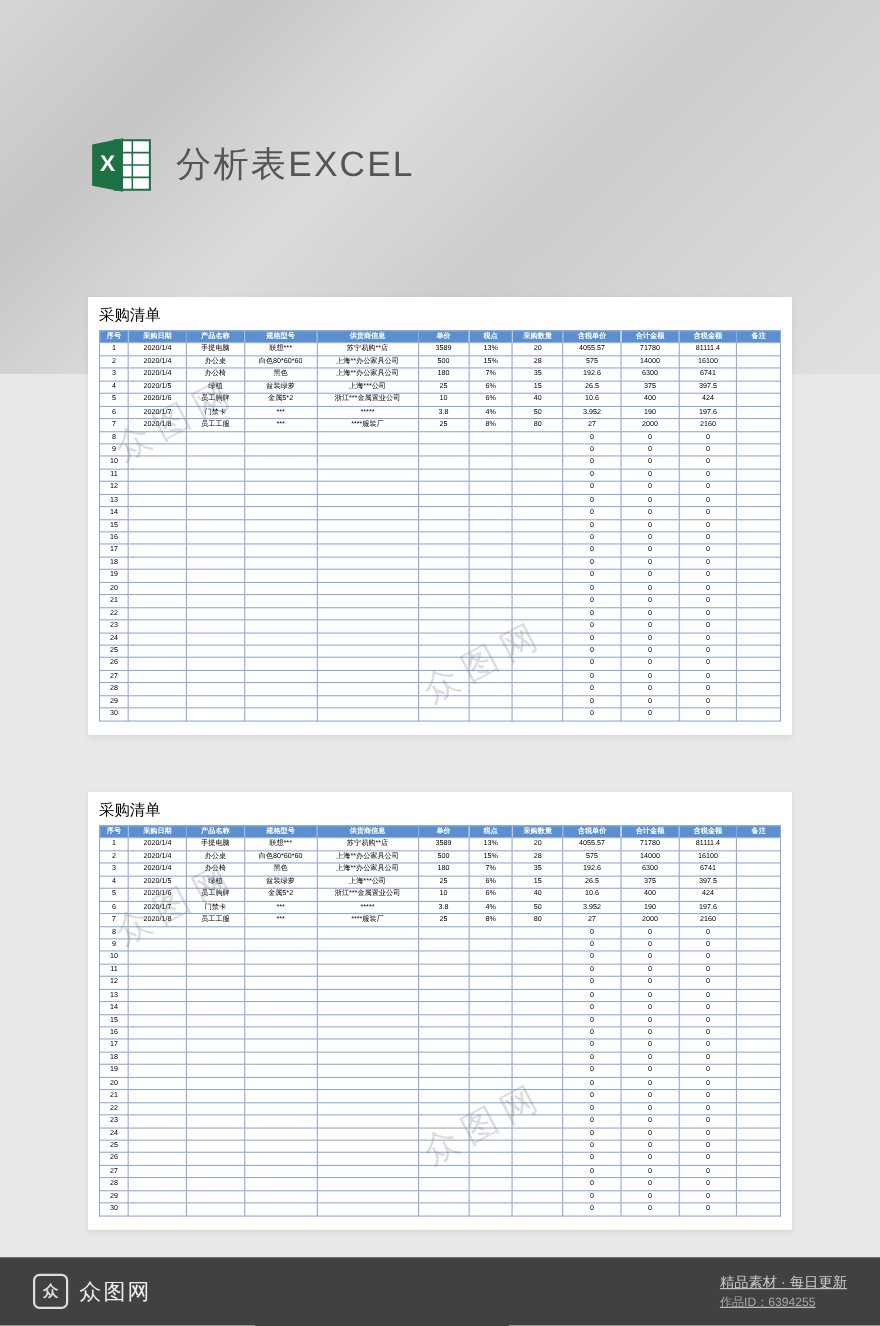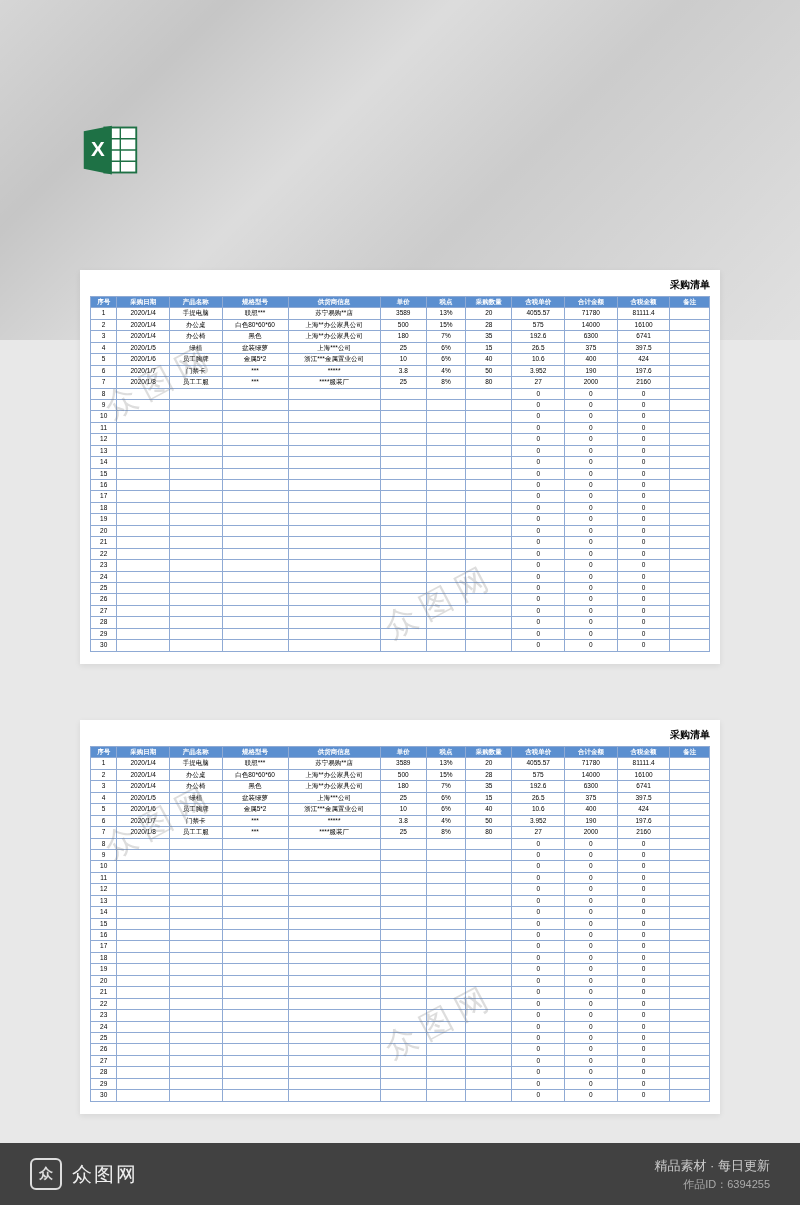--- a/index.html
+++ b/index.html
@@ -42,23 +42,23 @@
     left: 80px;
     width: 640px;
     background: #fff;
     padding: 8px 10px 12px;
     z-index: 1;
     box-shadow: 0 2px 6px rgba(0,0,0,0.08);
   }
   .sheet1 { top: 270px; }
   .sheet2 { top: 720px; }
   .sheet-title {
-    text-align: right;
-    font-size: 10px;
-    font-weight: bold;
+    text-align: left;
+    font-size: 14px;
+    font-weight: normal;
     margin-bottom: 4px;
     color: #000;
   }
   table {
     border-collapse: collapse;
     width: 100%;
     table-layout: fixed;
   }
   th, td {
     border: 0.5px solid #8faad4;
@@ -129,44 +129,45 @@
     justify-content: center;
     font-size: 14px;
     font-weight: bold;
     color: #ddd;
   }
   .footer-brand {
     font-size: 20px;
     letter-spacing: 2px;
   }
   .footer-right {
-    text-align: right;
     font-size: 13px;
     line-height: 1.5;
     color: #ccc;
+    text-decoration: underline;
   }
   .footer-sub { font-size: 11px; color: #aaa; }
 </style>
 </head>
 <body>
 
 <div class="bg-shadow"></div>
 
 <div class="header">
   <div class="excel-icon">
     <svg viewBox="0 0 64 64" width="60" height="60">
       <rect x="26" y="8" width="34" height="48" fill="#fff" stroke="#1e7145" stroke-width="2"></rect>
       <line x1="26" y1="20" x2="60" y2="20" stroke="#1e7145" stroke-width="1.5"></line>
       <line x1="26" y1="32" x2="60" y2="32" stroke="#1e7145" stroke-width="1.5"></line>
       <line x1="26" y1="44" x2="60" y2="44" stroke="#1e7145" stroke-width="1.5"></line>
       <line x1="43" y1="8" x2="43" y2="56" stroke="#1e7145" stroke-width="1.5"></line>
       <polygon points="4,12 34,6 34,58 4,52" fill="#1e7145"></polygon>
       <text x="19" y="38" font-size="22" fill="#fff" text-anchor="middle" font-weight="bold" font-family="Arial">X</text>
     </svg>
   </div>
+  <div class="page-title">分析表EXCEL</div>
 </div>
 
 <div class="sheet-preview sheet1">
   <div class="sheet-title">采购清单</div>
   <table>
     <colgroup>
       <col class="col-seq">
         <col class="col-date">
         <col class="col-name">
         <col class="col-spec">

